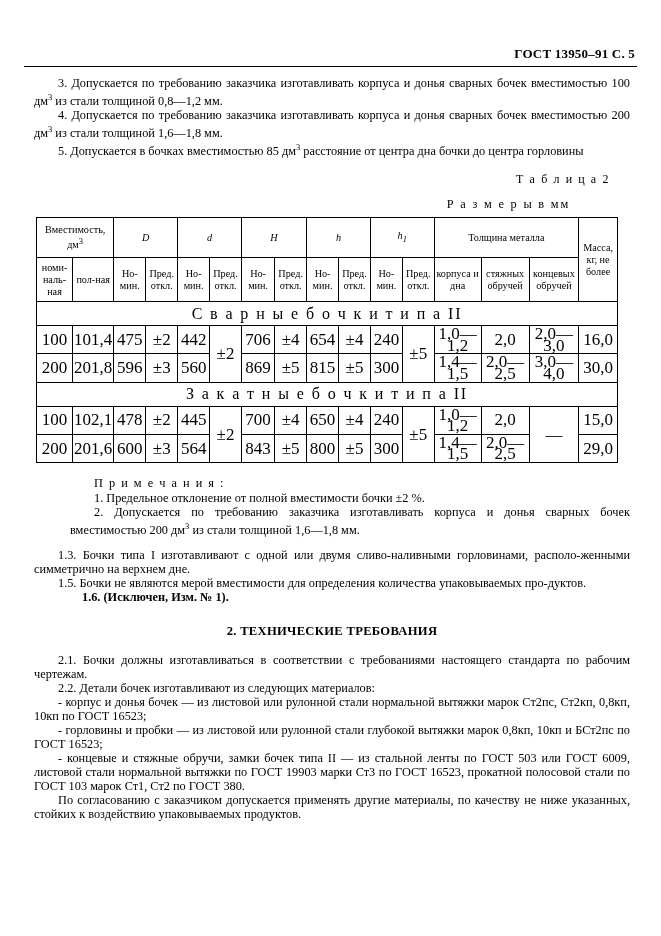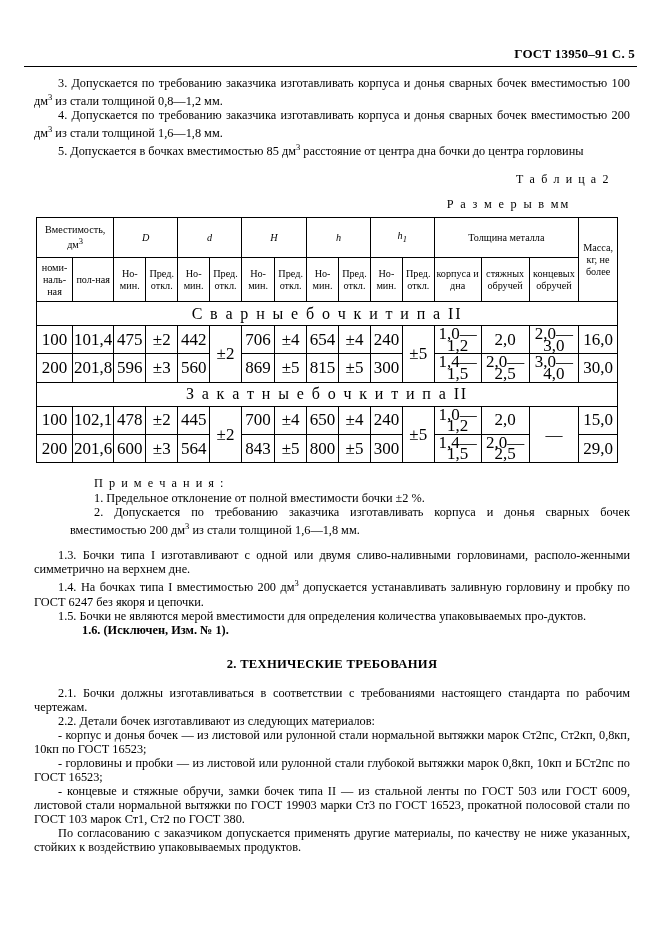--- a/index.html
+++ b/index.html
@@ -270,21 +270,20 @@
 
     <div class="notes">
       <div class="notes-title">П р и м е ч а н и я :</div>
       <p class="ind">1.  Предельное отклонение от полной вместимости бочки ±2 %.</p>
       <p class="ind"><span>2.  Допускается по требованию заказчика изготавливать корпуса и донья сварных бочек вместимостью 200 дм</span><span class="sup">3</span><span> из стали толщиной 1,6—1,8 мм.</span></p>
     </div>
 
     <div class="gap"></div>
 
     <p class="ind">1.3.  Бочки типа I изготавливают с одной или двумя сливо-наливными горловинами, располо-женными симметрично на верхнем дне.</p>
-    <p class="ind"><span>1.4.  На бочках типа I вместимостью 200 дм</span><span class="sup">3</span><span> допускается устанавливать заливную горловину и пробку по ГОСТ 6247 без якоря и цепочки.</span></p>
     <p class="ind">1.5.  Бочки не являются мерой вместимости для определения количества упаковываемых про-дуктов.</p>
     <p style="text-indent:48px"><span class="b">1.6.  (Исключен, Изм. № 1).</span></p>
 
     <div class="section-title">2.  ТЕХНИЧЕСКИЕ ТРЕБОВАНИЯ</div>
 
     <p class="ind">2.1.  Бочки должны изготавливаться в соответствии с требованиями настоящего стандарта по рабочим чертежам.</p>
     <p class="ind">2.2.  Детали бочек изготавливают из следующих материалов:</p>
     <p class="ind">- корпус и донья бочек — из листовой или рулонной стали нормальной вытяжки марок Ст2пс, Ст2кп, 0,8кп, 10кп по ГОСТ 16523;</p>
     <p class="ind">- горловины и пробки — из листовой или рулонной стали глубокой вытяжки марок 0,8кп, 10кп и БСт2пс по ГОСТ 16523;</p>
     <p class="ind">- концевые и стяжные обручи, замки бочек типа II — из стальной ленты по ГОСТ 503 или ГОСТ 6009, листовой стали нормальной вытяжки по ГОСТ 19903 марки Ст3 по ГОСТ 16523, прокатной полосовой стали по ГОСТ 103 марок Ст1, Ст2 по ГОСТ 380.</p>

